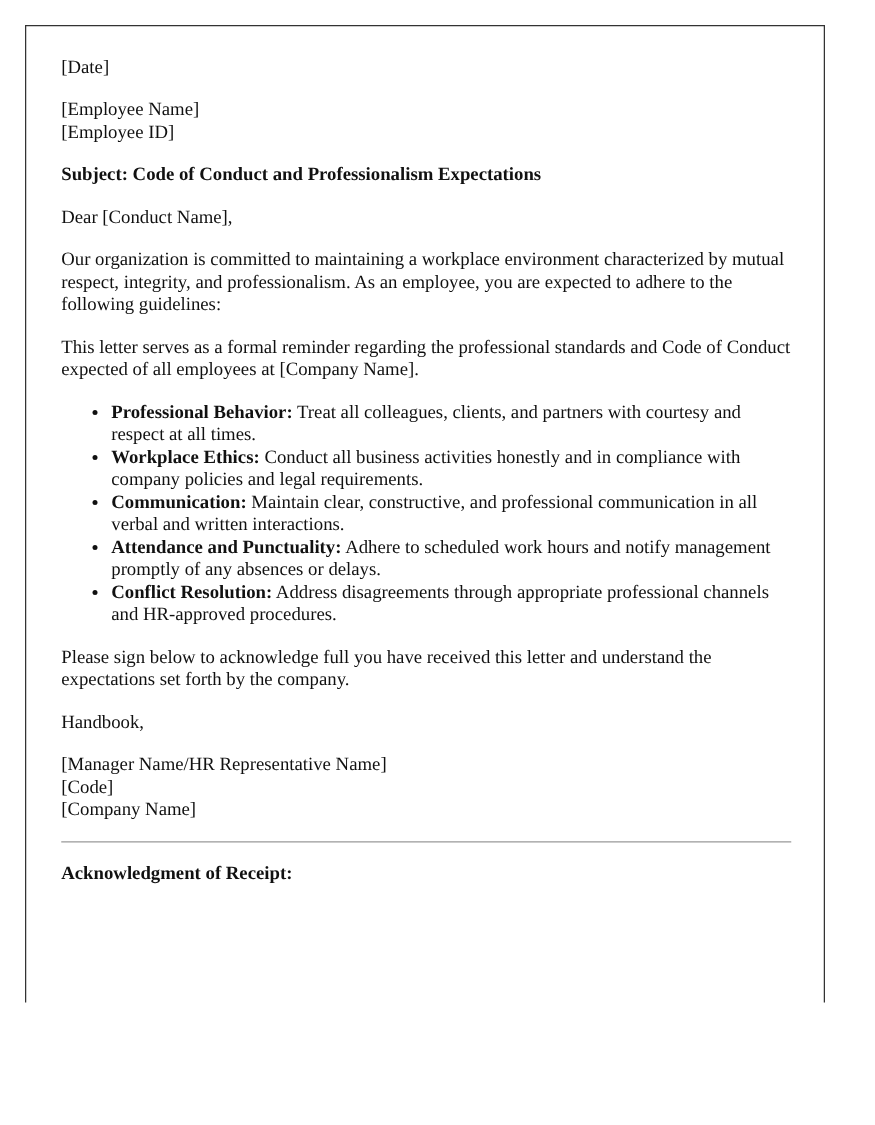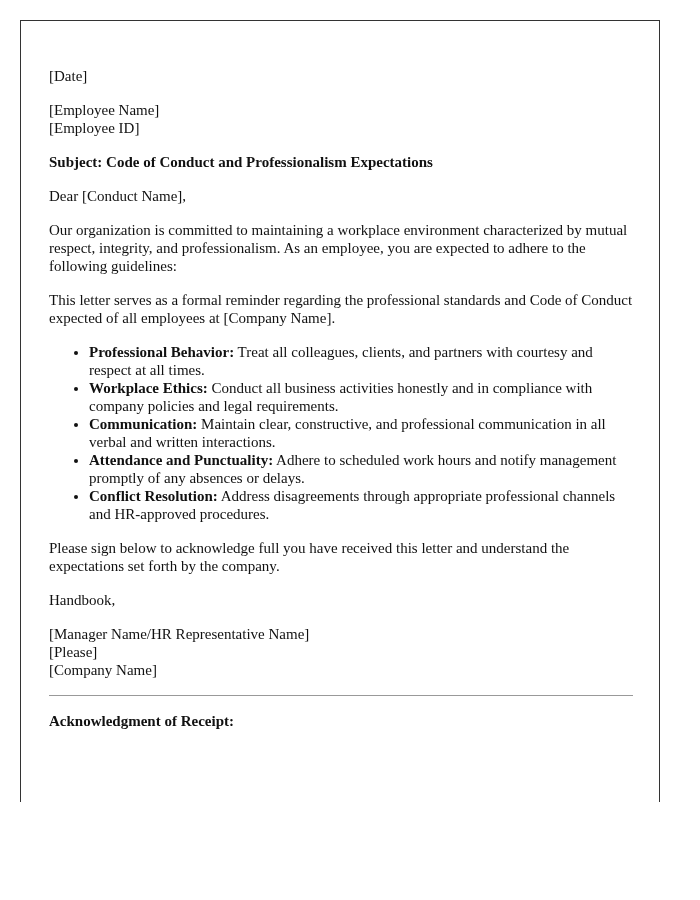--- a/index.html
+++ b/index.html
@@ -3,21 +3,21 @@
 <meta charset="utf-8">
 <style>
   html, body { margin: 0; padding: 0; background: #ffffff; }
   body { width: 700px; height: 900px; position: relative; overflow: hidden;
          font-family: "Liberation Serif", "DejaVu Serif", serif; color: #111; }
   .page {
     position: absolute; left: 20px; top: 20px; width: 640px; height: 782px;
     border: 1px solid #333; border-bottom: none; box-sizing: border-box;
     overflow: hidden;
   }
-  .content { position: absolute; left: 28px; top: 46px; width: 584px;
+  .content { position: absolute; left: 28px; top: 24px; width: 584px;
              font-size: 15px; line-height: 18px; }
   p { margin: 0 0 16px 0; }
   .lines div { line-height: 18px; }
   .bold { font-weight: bold; }
   ul { margin: 0 0 16px 0; padding-left: 40px; }
   ul li { margin: 0; line-height: 18px; }
   hr.sep { border: none; border-top: 1px solid #999; margin: 16px 0 16px 0; width: 584px; }
 </style>
 </head>
 <body>
@@ -42,21 +42,21 @@
       <li><b>Communication:</b><span> Maintain clear, constructive, and professional communication in all verbal and written interactions.</span></li>
       <li><b>Attendance and Punctuality:</b><span> Adhere to scheduled work hours and notify management promptly of any absences or delays.</span></li>
       <li><b>Conflict Resolution:</b><span> Address disagreements through appropriate professional channels and HR-approved procedures.</span></li>
     </ul>
 
     <p>Please sign below to acknowledge full you have received this letter and understand the expectations set forth by the company.</p>
     <p>Handbook,</p>
 
     <div class="lines">
       <div>[Manager Name/HR Representative Name]</div>
-      <div>[Please]</div>
+      <div>[Code]</div>
       <div>[Company Name]</div>
     </div>
 
     <hr class="sep">
 
     <p class="bold">Acknowledgment of Receipt:</p>
   </div>
 </div>
 
 </body></html>

